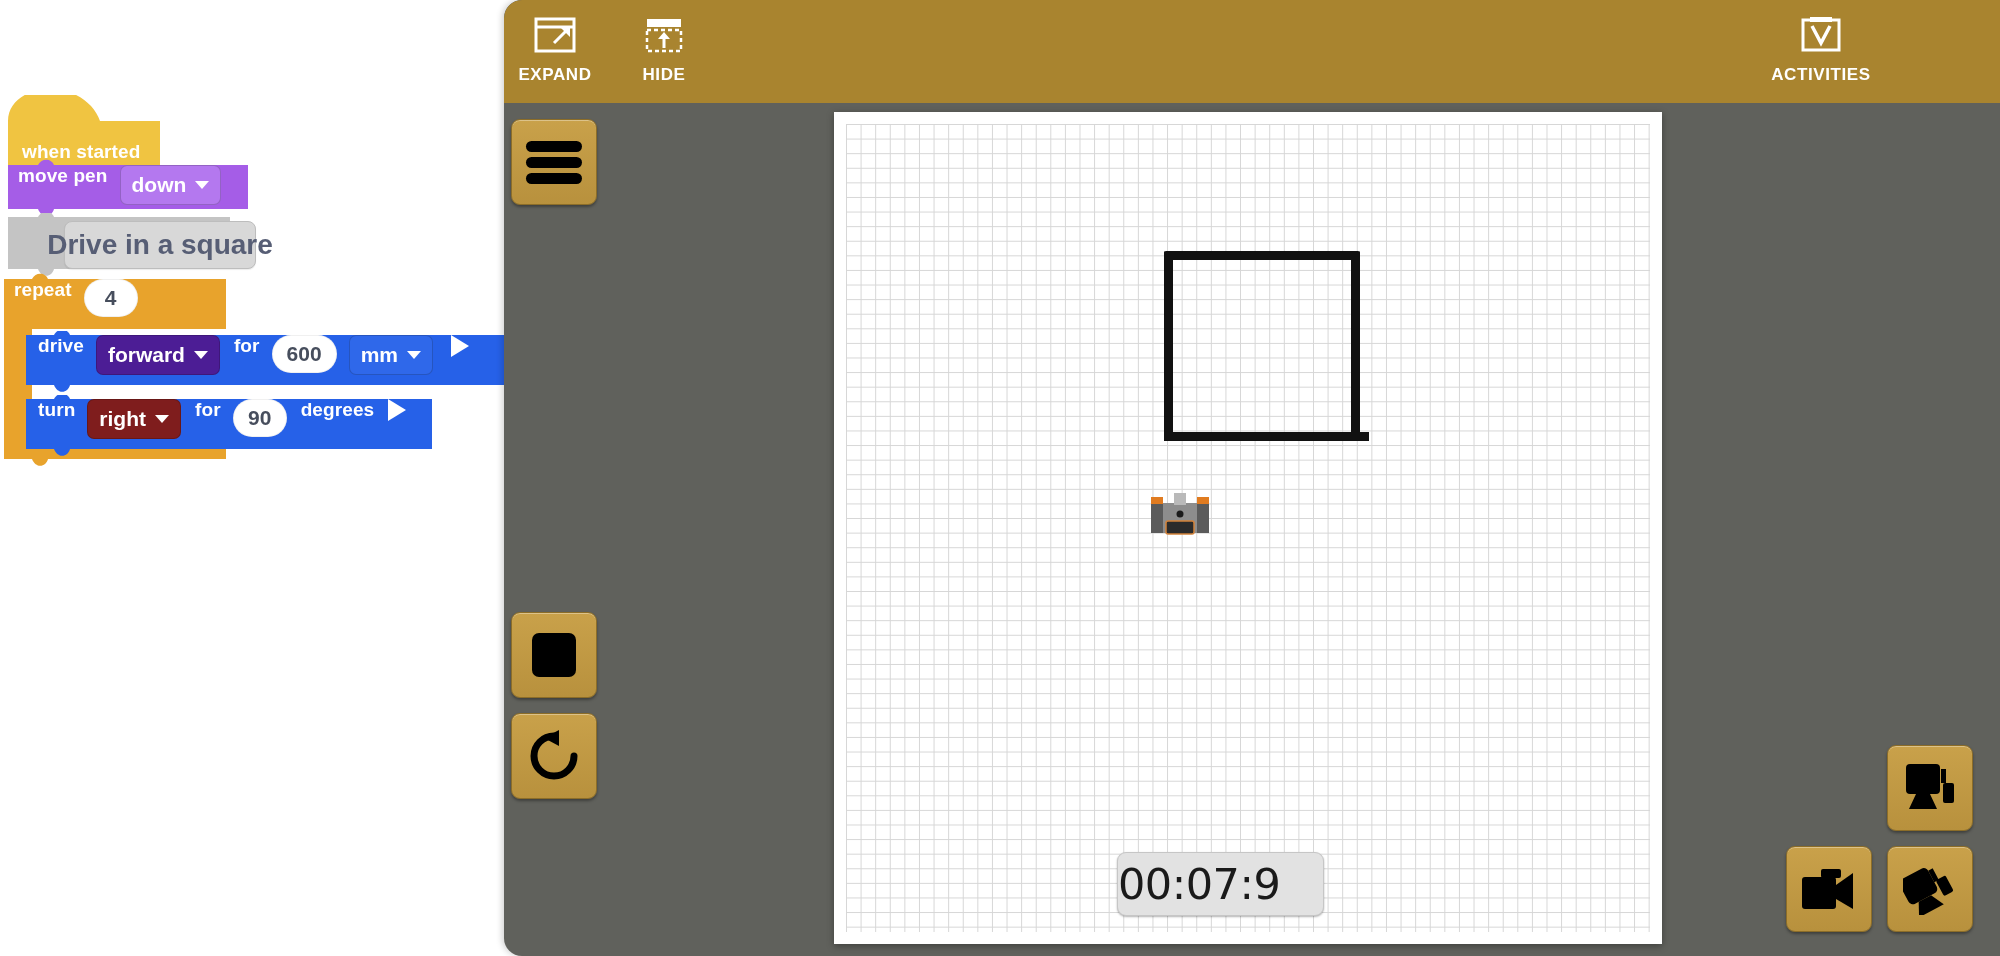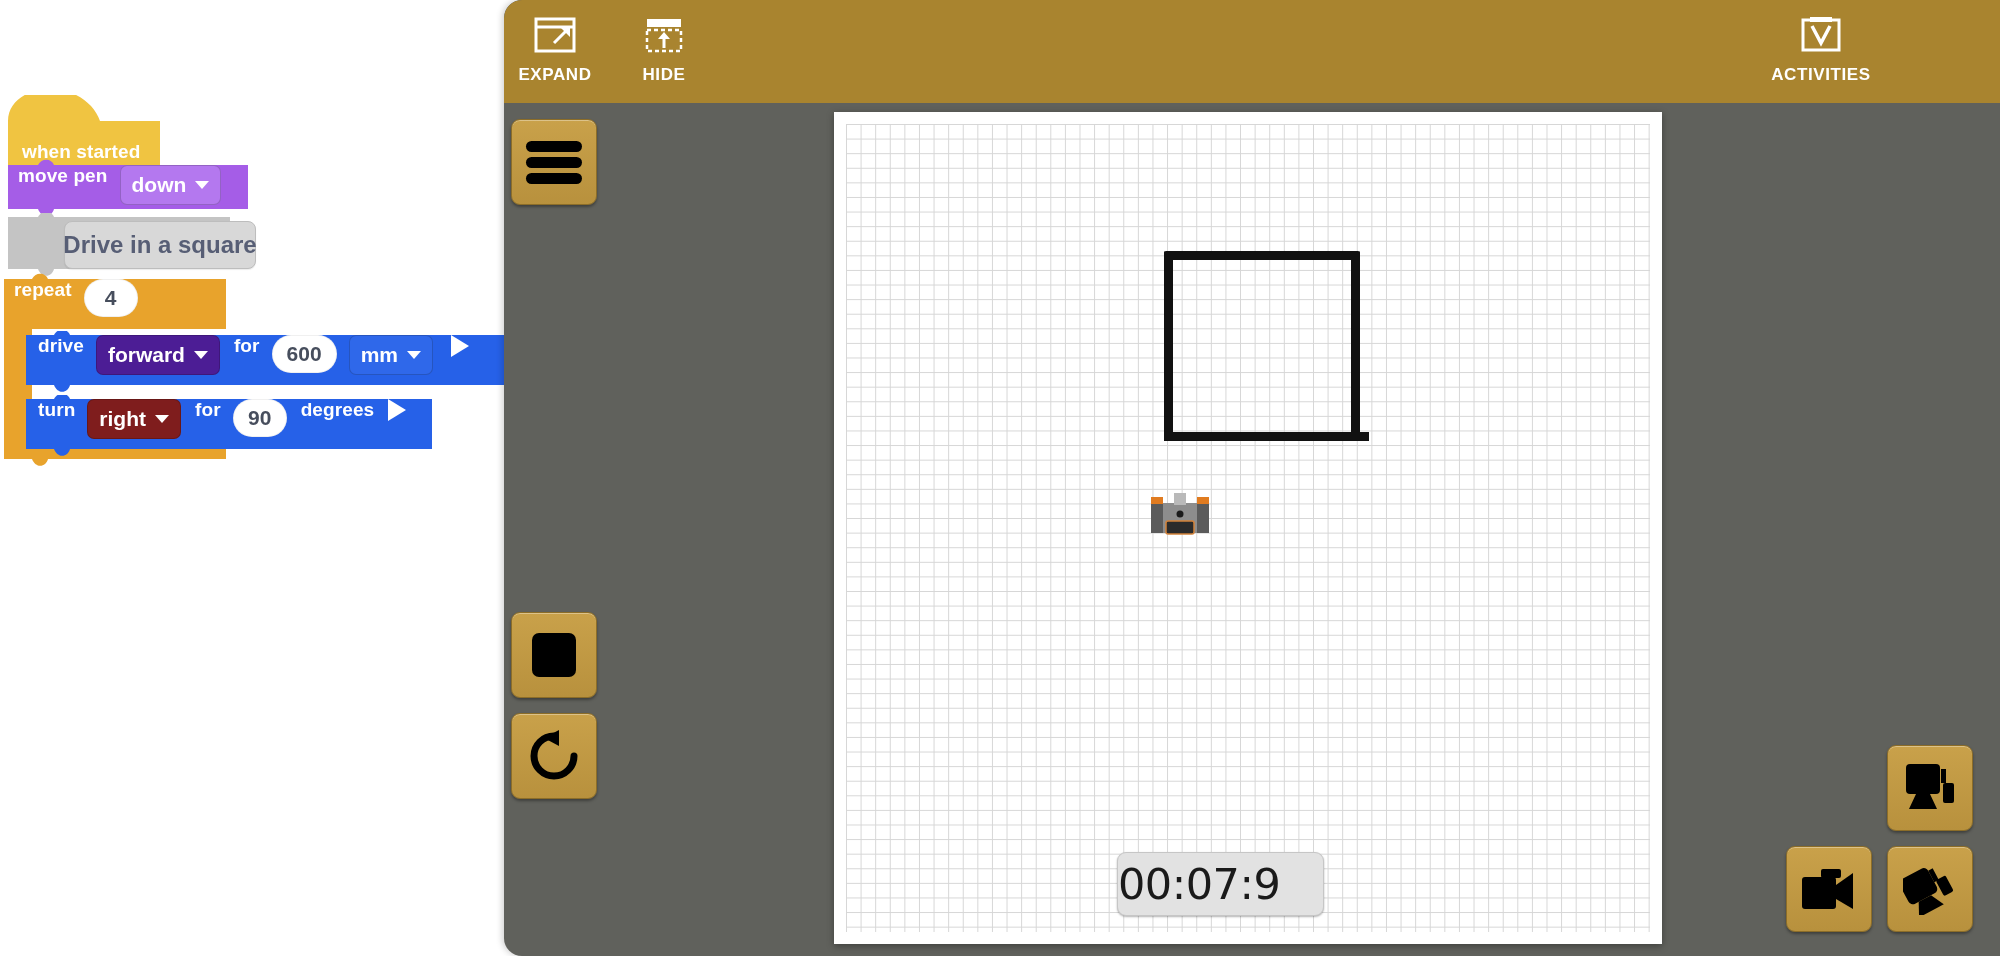--- a/index.html
+++ b/index.html
@@ -47,21 +47,21 @@
     border:1px solid rgba(0,0,0,.06);
   }
   .runarrow{ width:0;height:0;border-top:11px solid transparent;border-bottom:11px solid transparent;
              border-left:18px solid #fff; }
 
   
   .comment{
     position:absolute; left:59px; top:245px; width:148px; height:42px;
     background:#d8d8d8; border:1px solid #bdbdbd; border-radius:8px;
     display:flex; align-items:center; justify-content:center;
-    color:#575e75; font-size:24px; font-weight:bold; white-space:nowrap;
+    color:#575e75; font-size:28px; font-weight:bold; white-space:nowrap;
     box-shadow:0 1px 1px rgba(0,0,0,.08);
   }
 
   
   #panel{
     position:absolute; left:504px; top:0; width:1496px; height:956px;
     background:#60615c; border-radius:18px 0 0 18px; overflow:hidden;
     box-shadow:-2px 0 6px rgba(0,0,0,.18);
   }
   #toolbar{

